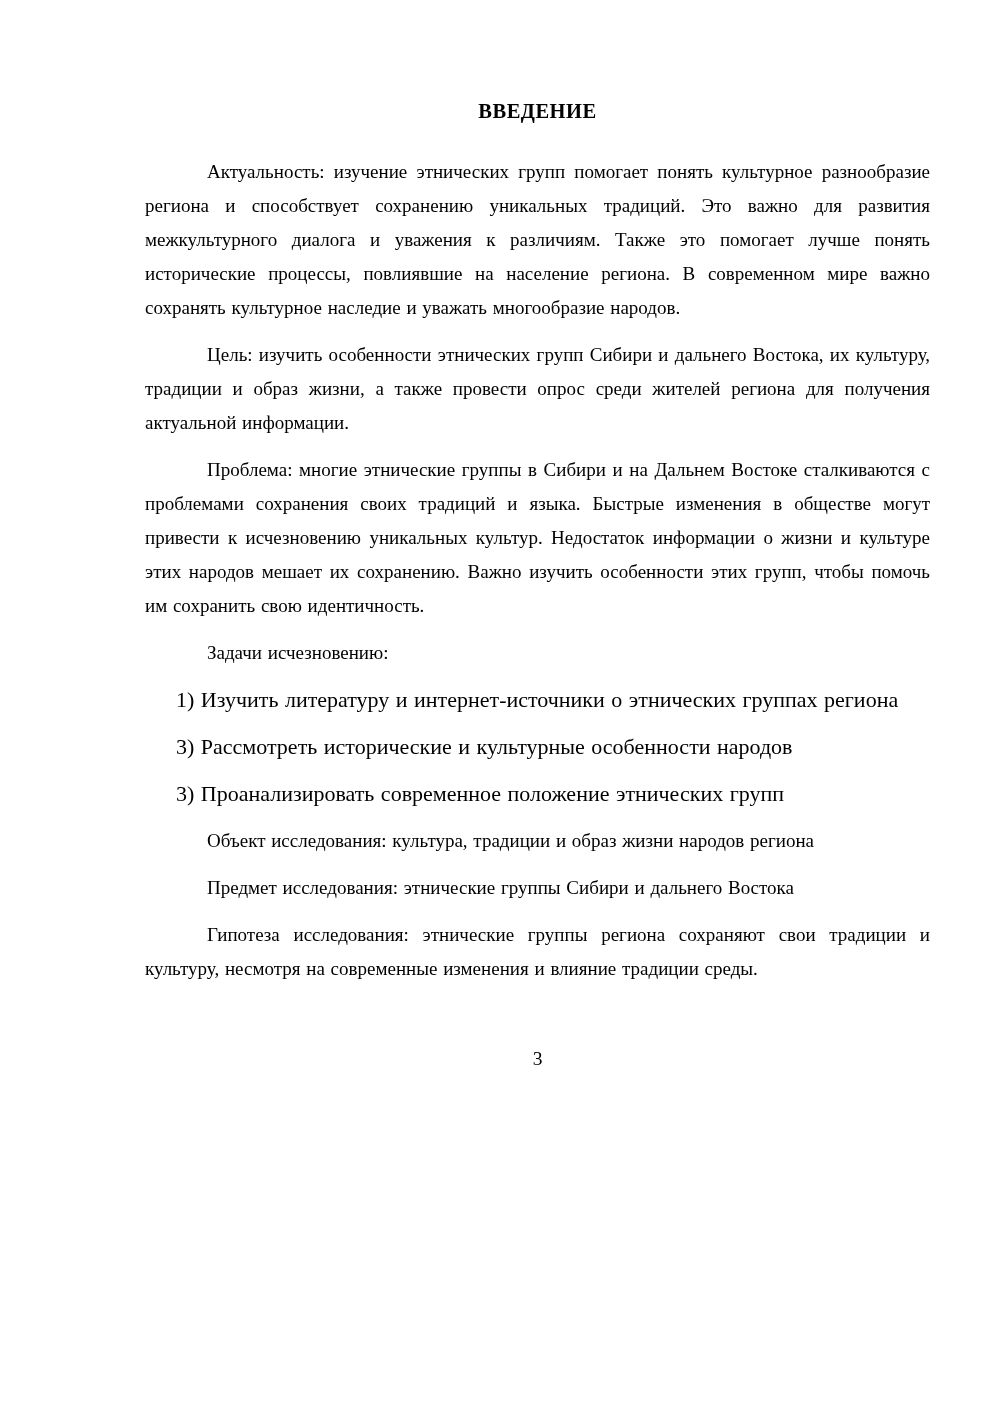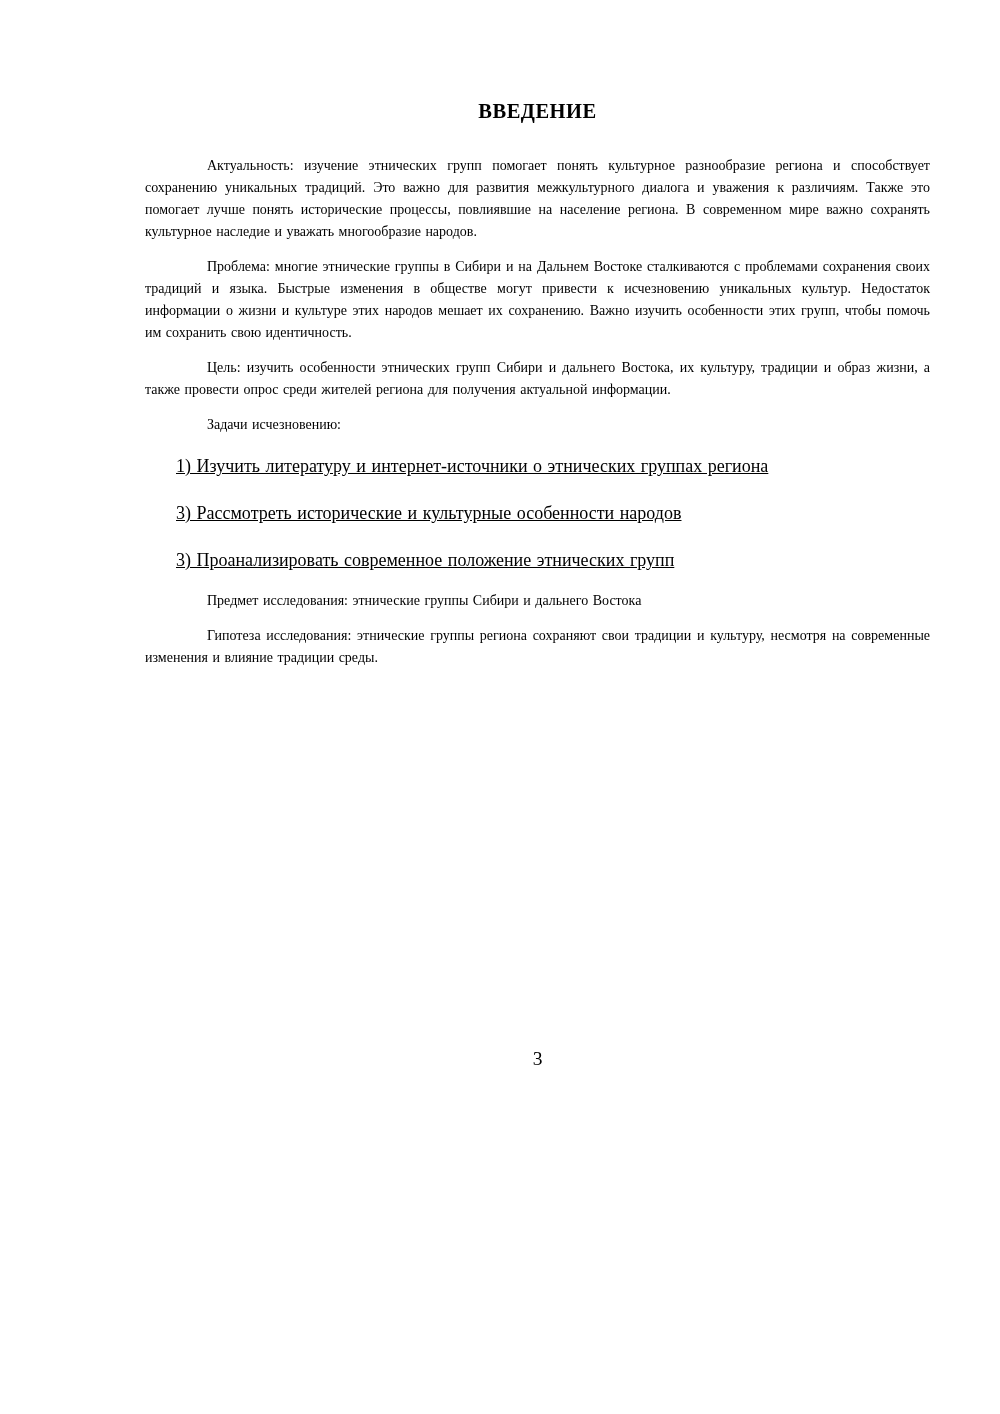--- a/index.html
+++ b/index.html
@@ -21,68 +21,68 @@
   .doc-title {
     margin: 0 0 27px 0;
     text-align: center;
     font-size: 20.5px;
     font-weight: bold;
     letter-spacing: 0.5px;
     line-height: 34px;
   }
   .para {
     margin: 0 0 13px 0;
-    font-size: 14px;
-    line-height: 22px;
+    font-size: 19px;
+    line-height: 34px;
     text-align: justify;
     text-indent: 62px;
     word-spacing: 1px;
   }
   .task-item {
     margin: 0 0 13px 0;
-    font-size: 18px;
+    font-size: 22px;
     line-height: 34px;
     text-align: justify;
     text-indent: 31px;
     word-spacing: 1px;
-    text-decoration: underline;
   }
   .page-number {
     position: absolute;
     left: 145px;
     right: 70px;
     bottom: 46px;
     text-align: center;
     font-size: 19.5px;
     line-height: 34px;
   }
 </style>
 </head>
 <body>
 
 <div class="page">
 
   <h1 class="doc-title">ВВЕДЕНИЕ</h1>
 
   <p class="para">Актуальность: изучение этнических групп помогает понять культурное разнообразие региона и способствует сохранению уникальных традиций. Это важно для развития межкультурного диалога и уважения к различиям. Также это помогает лучше понять исторические процессы, повлиявшие на население региона. В современном мире важно сохранять культурное наследие и уважать многообразие народов.</p>
 
+  <p class="para">Цель: изучить особенности этнических групп Сибири и дальнего Востока, их культуру, традиции и образ жизни, а также провести опрос среди жителей региона для получения актуальной информации.</p>
+
   <p class="para">Проблема: многие этнические группы в Сибири и на Дальнем Востоке сталкиваются с проблемами сохранения своих традиций и языка. Быстрые изменения в обществе могут привести к исчезновению уникальных культур. Недостаток информации о жизни и культуре этих народов мешает их сохранению. Важно изучить особенности этих групп, чтобы помочь им сохранить свою идентичность.</p>
-
-  <p class="para">Цель: изучить особенности этнических групп Сибири и дальнего Востока, их культуру, традиции и образ жизни, а также провести опрос среди жителей региона для получения актуальной информации.</p>
 
   <p class="para">Задачи исчезновению:</p>
 
   <p class="task-item">1) Изучить литературу и интернет-источники о этнических группах региона</p>
 
   <p class="task-item">3) Рассмотреть исторические и культурные особенности народов</p>
 
   <p class="task-item">3) Проанализировать современное положение этнических групп</p>
 
 
 
+  <p class="para">Объект исследования: культура, традиции и образ жизни народов региона</p>
 
   <p class="para">Предмет исследования: этнические группы Сибири и дальнего Востока</p>
 
   <p class="para">Гипотеза исследования: этнические группы региона сохраняют свои традиции и культуру, несмотря на современные изменения и влияние традиции среды.</p>
 
   <div class="page-number">3</div>
 
 </div>
 
 </body></html>

